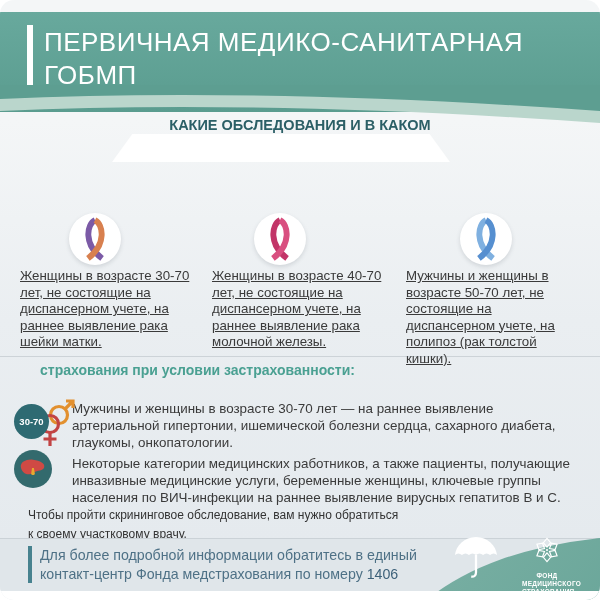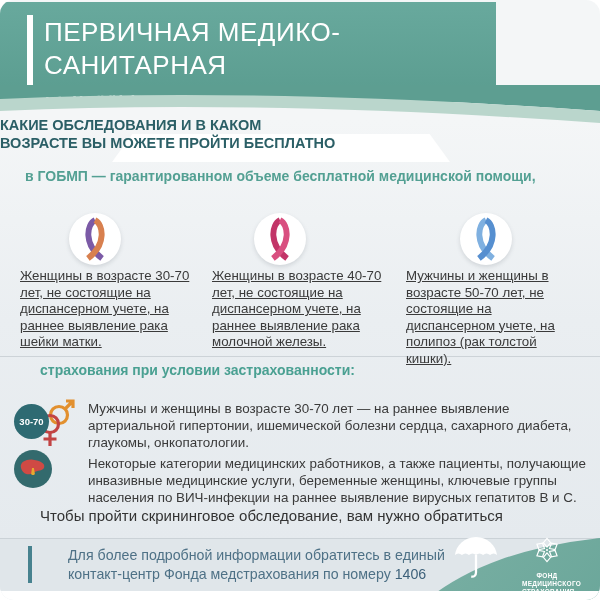--- a/index.html
+++ b/index.html
@@ -1,32 +1,32 @@
 <!DOCTYPE html>
 <html><head>
 <meta charset="utf-8">
 <style>
   * { margin:0; padding:0; box-sizing:border-box; }
   html,body { width:600px; height:600px; background:#ffffff; font-family:"Liberation Sans", sans-serif; }
   .card { position:relative; width:600px; height:600px; border-radius:14px; overflow:hidden;
           background:linear-gradient(180deg,#f4f6f7 120px,#eaeef1 320px,#e5eaee 540px); }
 
   
-  .header { position:absolute; top:2px; left:0; width:496px; height:100px;
+  .header { position:absolute; top:12px; left:0; width:600px; height:100px;
             background:linear-gradient(180deg,#68a99d 0%,#5a9c8f 100%); }
   .header-bar { position:absolute; left:27px; top:13px; width:6px; height:71px; background:#ffffff; }
   .header-title { position:absolute; left:44px; top:14px; color:#ffffff; font-size:26px;
                   font-weight:400; letter-spacing:0.5px; line-height:33px; }
   .header-wave { position:absolute; top:85px; left:0; }
 
   
   .title-banner { position:absolute; left:112px; top:134px; width:338px; height:28px; background:#ffffff;
                   clip-path:polygon(6% 0,94% 0,100% 100%,0 100%);
                   filter:drop-shadow(0 3px 2px rgba(90,100,110,0.25)); }
-  .section-title { position:absolute; left:0; top:116px; width:600px; text-align:left;
+  .section-title { position:absolute; left:0; top:116px; width:600px; text-align:center;
                    color:#2b5f66; font-weight:700; font-size:14.5px; line-height:18px; }
 
   
   .gobmp-intro { position:absolute; left:25px; top:168px; color:#53a093; font-weight:700;
                  font-size:14px; line-height:17.5px; }
 
   
   .ribbon-circle { position:absolute; top:213px; width:52px; height:52px; border-radius:50%;
                    background:#ffffff; box-shadow:0 2px 4px rgba(80,90,100,0.18);
                    display:flex; align-items:center; justify-content:center; }
@@ -39,31 +39,31 @@
 
   
   .osms-heading { position:absolute; left:40px; top:361px; width:530px; color:#4aa092;
                   font-weight:700; font-size:14px; line-height:18px; }
   .badge-circle { position:absolute; left:14px; top:404px; width:35px; height:35px; border-radius:50%;
                   background:#2e6a72; color:#ffffff; font-size:9.5px; font-weight:700;
                   display:flex; align-items:center; justify-content:center; z-index:2; }
   .gender-svg { position:absolute; left:34px; top:398px; z-index:1; }
   .liver-circle { position:absolute; left:14px; top:450px; width:38px; height:38px; border-radius:50%;
                   background:#336a6d; display:flex; align-items:center; justify-content:center; }
-  .osms-text { position:absolute; left:88px; color:#3a3a3a; font-size:13.4px; line-height:17px; }
+  .osms-text { position:absolute; left:72px; color:#3a3a3a; font-size:13.4px; line-height:17px; }
   .ot1 { top:400px; width:512px; } .ot2 { top:455px; width:512px; }
-  .doctor-note { position:absolute; left:28px; top:506px; color:#333333; font-size:15px; line-height:19px;margin-left:12px; }
+  .doctor-note { position:absolute; left:28px; top:506px; color:#333333; font-size:12px; line-height:19px; }
 
   
   .footer-band { position:absolute; left:0; top:538px; width:600px; height:53px; background:#e0e6ea;
                  border-top:1px solid rgba(140,150,160,0.25); }
   .footer-wave { position:absolute; left:385px; top:536px; width:520px; height:280px; border-radius:50%;
                  background:linear-gradient(135deg,#7cb1a5 0%,#5b9d90 70%); }
   .footer-bar { position:absolute; left:28px; top:546px; width:4px; height:37px; background:#47828f; }
-  .footer-note { position:absolute; left:40px; top:546px; color:#4e7186; font-size:14.2px; line-height:18.5px;margin-left:28px; }
+  .footer-note { position:absolute; left:40px; top:546px; color:#4e7186; font-size:14.2px; line-height:18.5px; }
   .phone { font-weight:400; color:#3d617a; }
   .bottom-strip { position:absolute; left:0; top:591px; width:600px; height:9px; background:#ffffff; }
 
   .umbrella-wrap { position:absolute; left:452px; top:535px; width:48px; text-align:center; }
   .osms-label { color:#ffffff; font-size:10px; letter-spacing:2px; margin-top:8px; }
   .osms-subbar { height:1px; background:rgba(255,255,255,0.75); margin:1.5px auto 0; }
   .sb1 { width:42px; } .sb2 { width:34px; }
   .fund-wrap { position:absolute; left:522px; top:534px; width:50px; text-align:center; }
   .fund-text { color:#ffffff; font-size:6.5px; font-weight:700; line-height:8px; letter-spacing:0.3px; margin-top:2px; }
 </style>
@@ -80,25 +80,23 @@
     </div>
   </div>
   <svg class="header-wave" width="600" height="55" viewBox="0 0 600 55">
     <path d="M0 0 H600 V26 Q260 2 0 14 Z" fill="#5d9e91"></path>
     <path d="M0 14 Q260 2 600 26 L600 38 Q260 14 0 26 Z" fill="#bad6cc"></path>
   </svg>
 
   <div class="title-banner"></div>
   <div class="section-title">
     <div>КАКИЕ ОБСЛЕДОВАНИЯ И В КАКОМ</div>
-    <div>ВОЗРАСТЕ ВЫ МОЖЕТЕ ПРОЙТИ БЕСПЛАТНО</div>
   </div>
 
   <div class="gobmp-intro">
-    <div>в ГОБМП — гарантированном объеме бесплатной медицинской помощи,</div>
   </div>
 
   <div class="ribbon-circle rc1">
     <svg width="36" height="46" viewBox="0 0 60 78">
       <path d="M42 72 C10 48 16 14 30 7" stroke="#7b5aa6" stroke-width="10" fill="none"></path>
       <path d="M18 72 C50 48 44 14 30 7" stroke="#d8804f" stroke-width="10" fill="none"></path>
     </svg>
   </div>
   <div class="ribbon-circle rc2">
     <svg width="36" height="46" viewBox="0 0 60 78">
@@ -138,20 +136,21 @@
   <div class="liver-circle">
     <svg width="28" height="24" viewBox="0 0 30 24">
       <path d="M2 10 C1 4 9 1 15 2 C23 3 28 6 27 10 C26 14 20 13 15 16 C9 20 3 16 2 10 Z" fill="#cf4a44"></path>
       <path d="M14 11 L16 11 L17 17 C17 19 13 19 13 17 Z" fill="#e7a92f"></path>
     </svg>
   </div>
   <div class="osms-text ot2">Некоторые категории медицинских работников, а также пациенты, получающие инвазивные медицинские услуги, беременные женщины, ключевые группы населения по ВИЧ-инфекции на раннее выявление вирусных гепатитов В и С.</div>
 
   <div class="doctor-note">
     <div>Чтобы пройти скрининговое обследование, вам нужно обратиться</div>
+    <div>к своему участковому врачу.</div>
   </div>
 
   <div class="footer-band"></div>
   <div class="footer-wave"></div>
   <div class="footer-bar"></div>
   <div class="footer-note">
     <div>Для более подробной информации обратитесь в единый</div>
     <div>
       <span>контакт-центр Фонда медстрахования по номеру</span>
       <span class="phone">1406</span>

